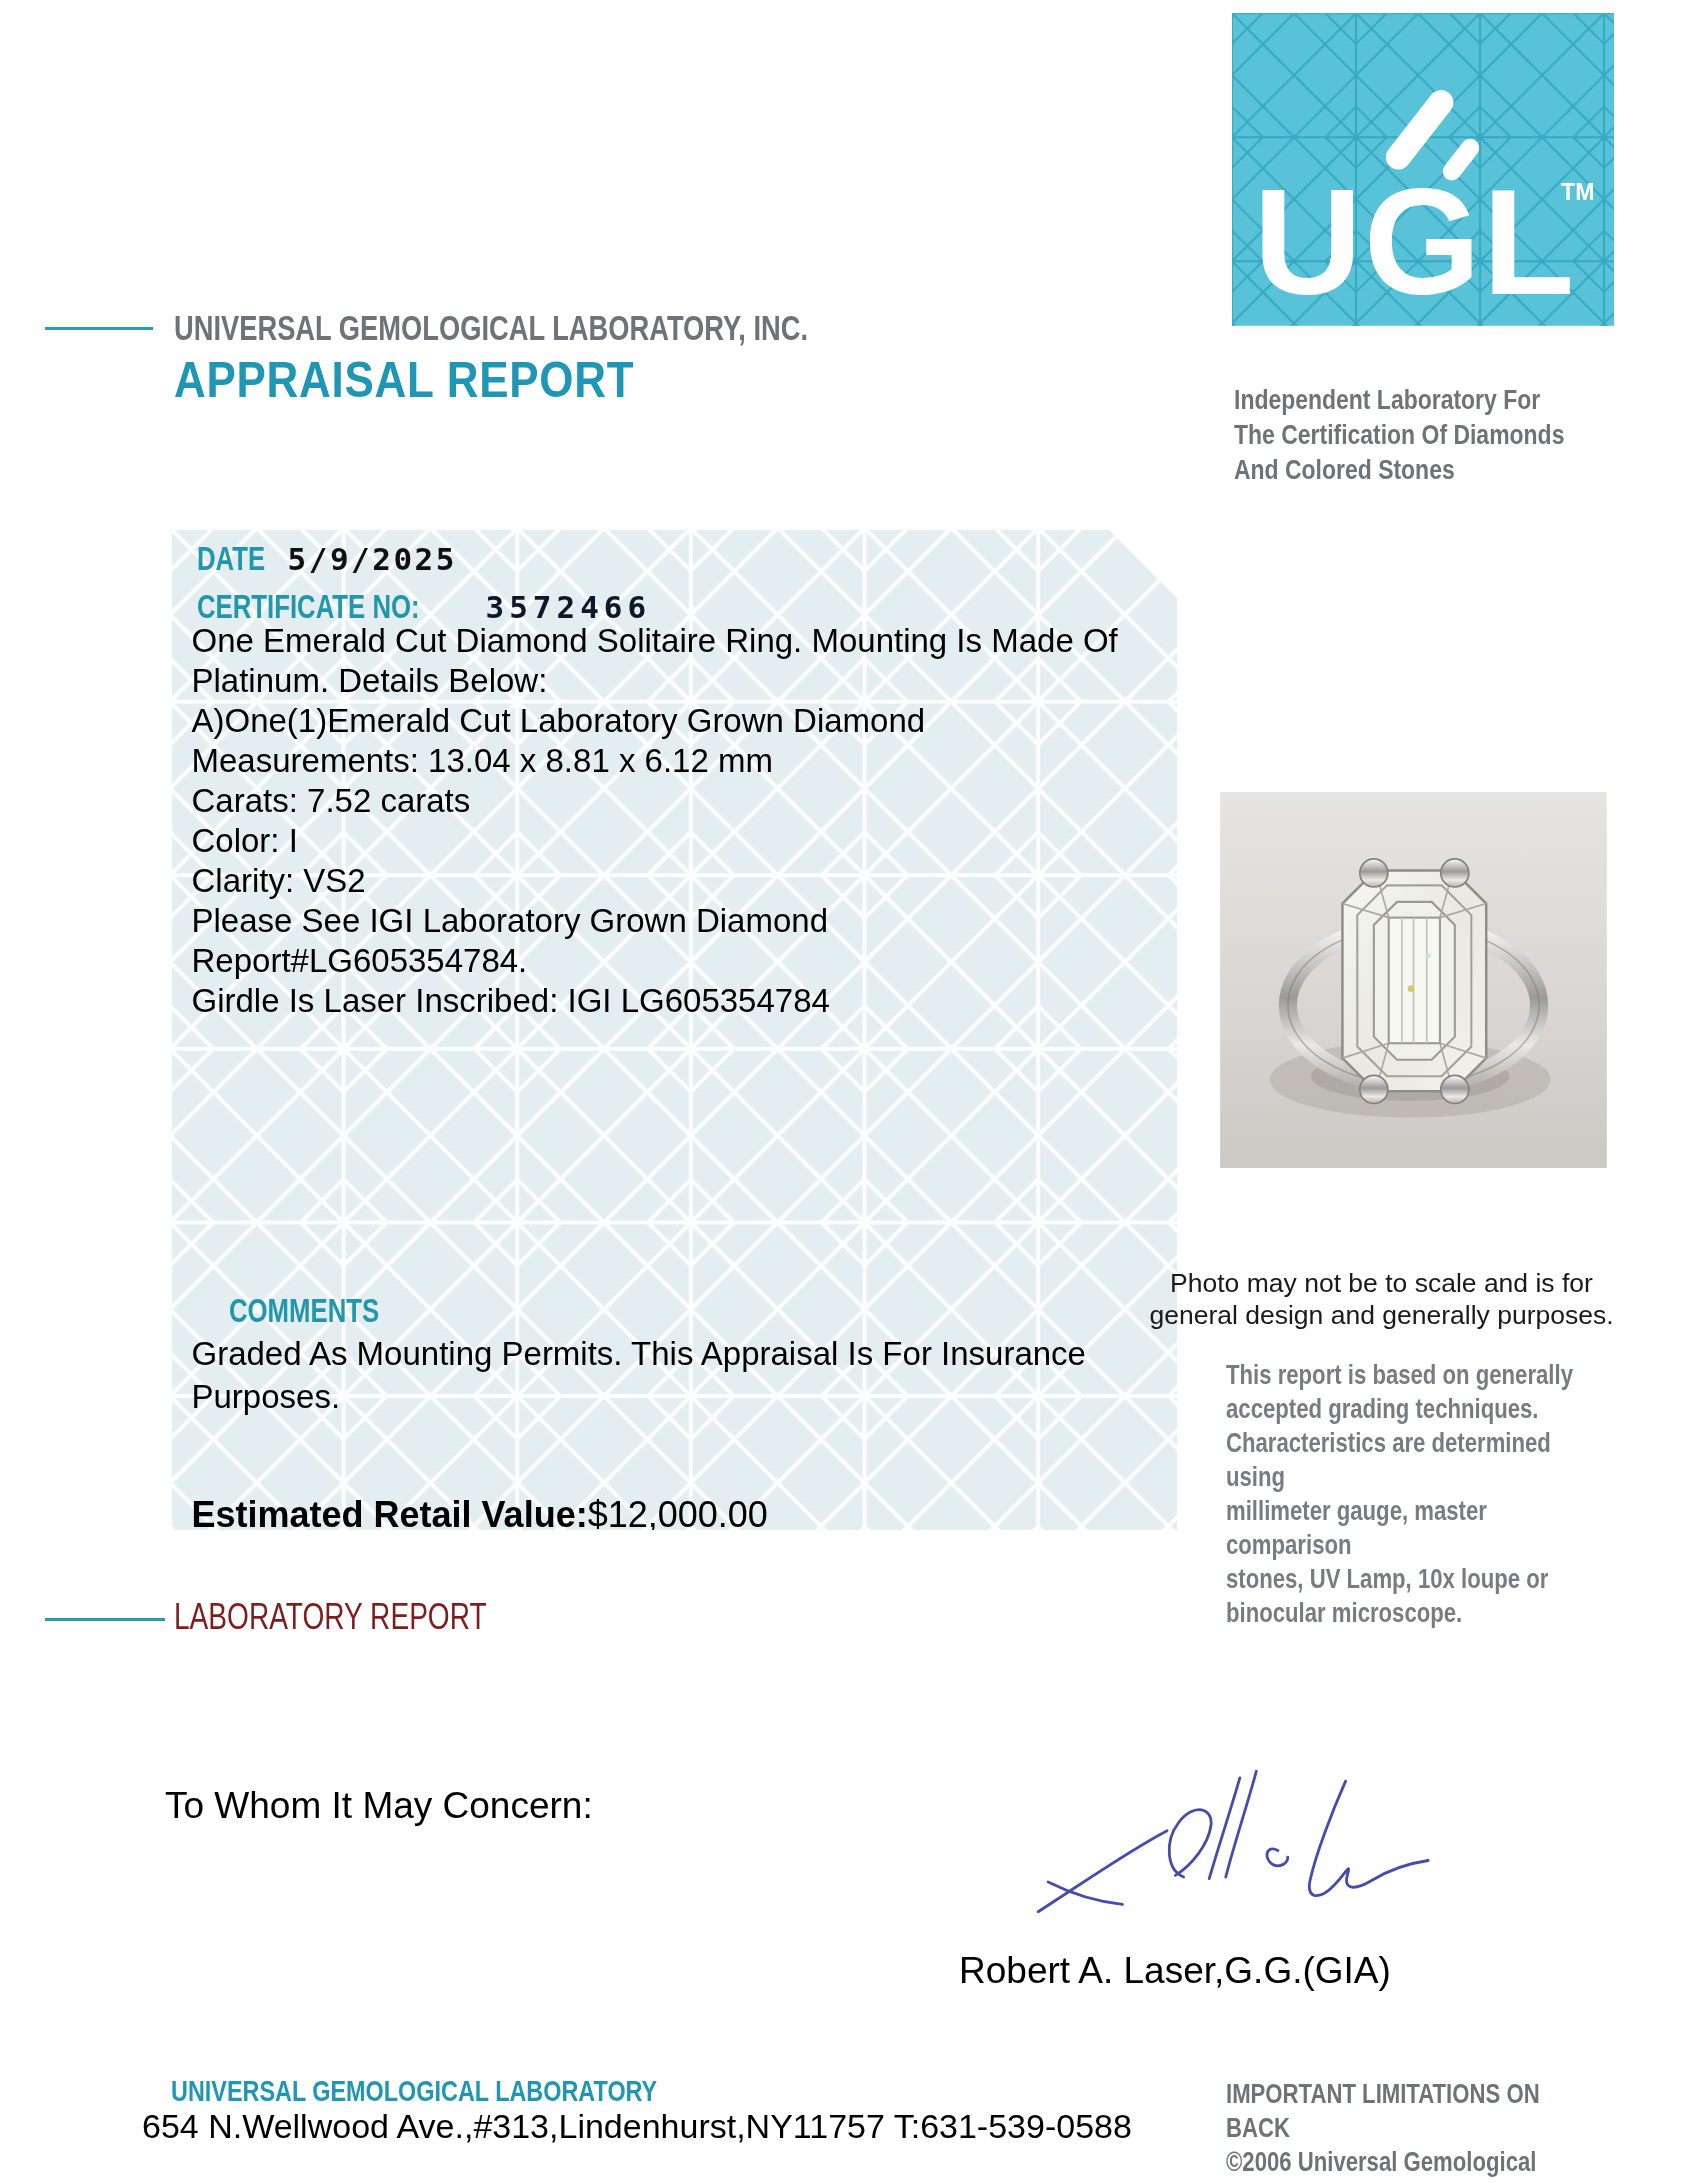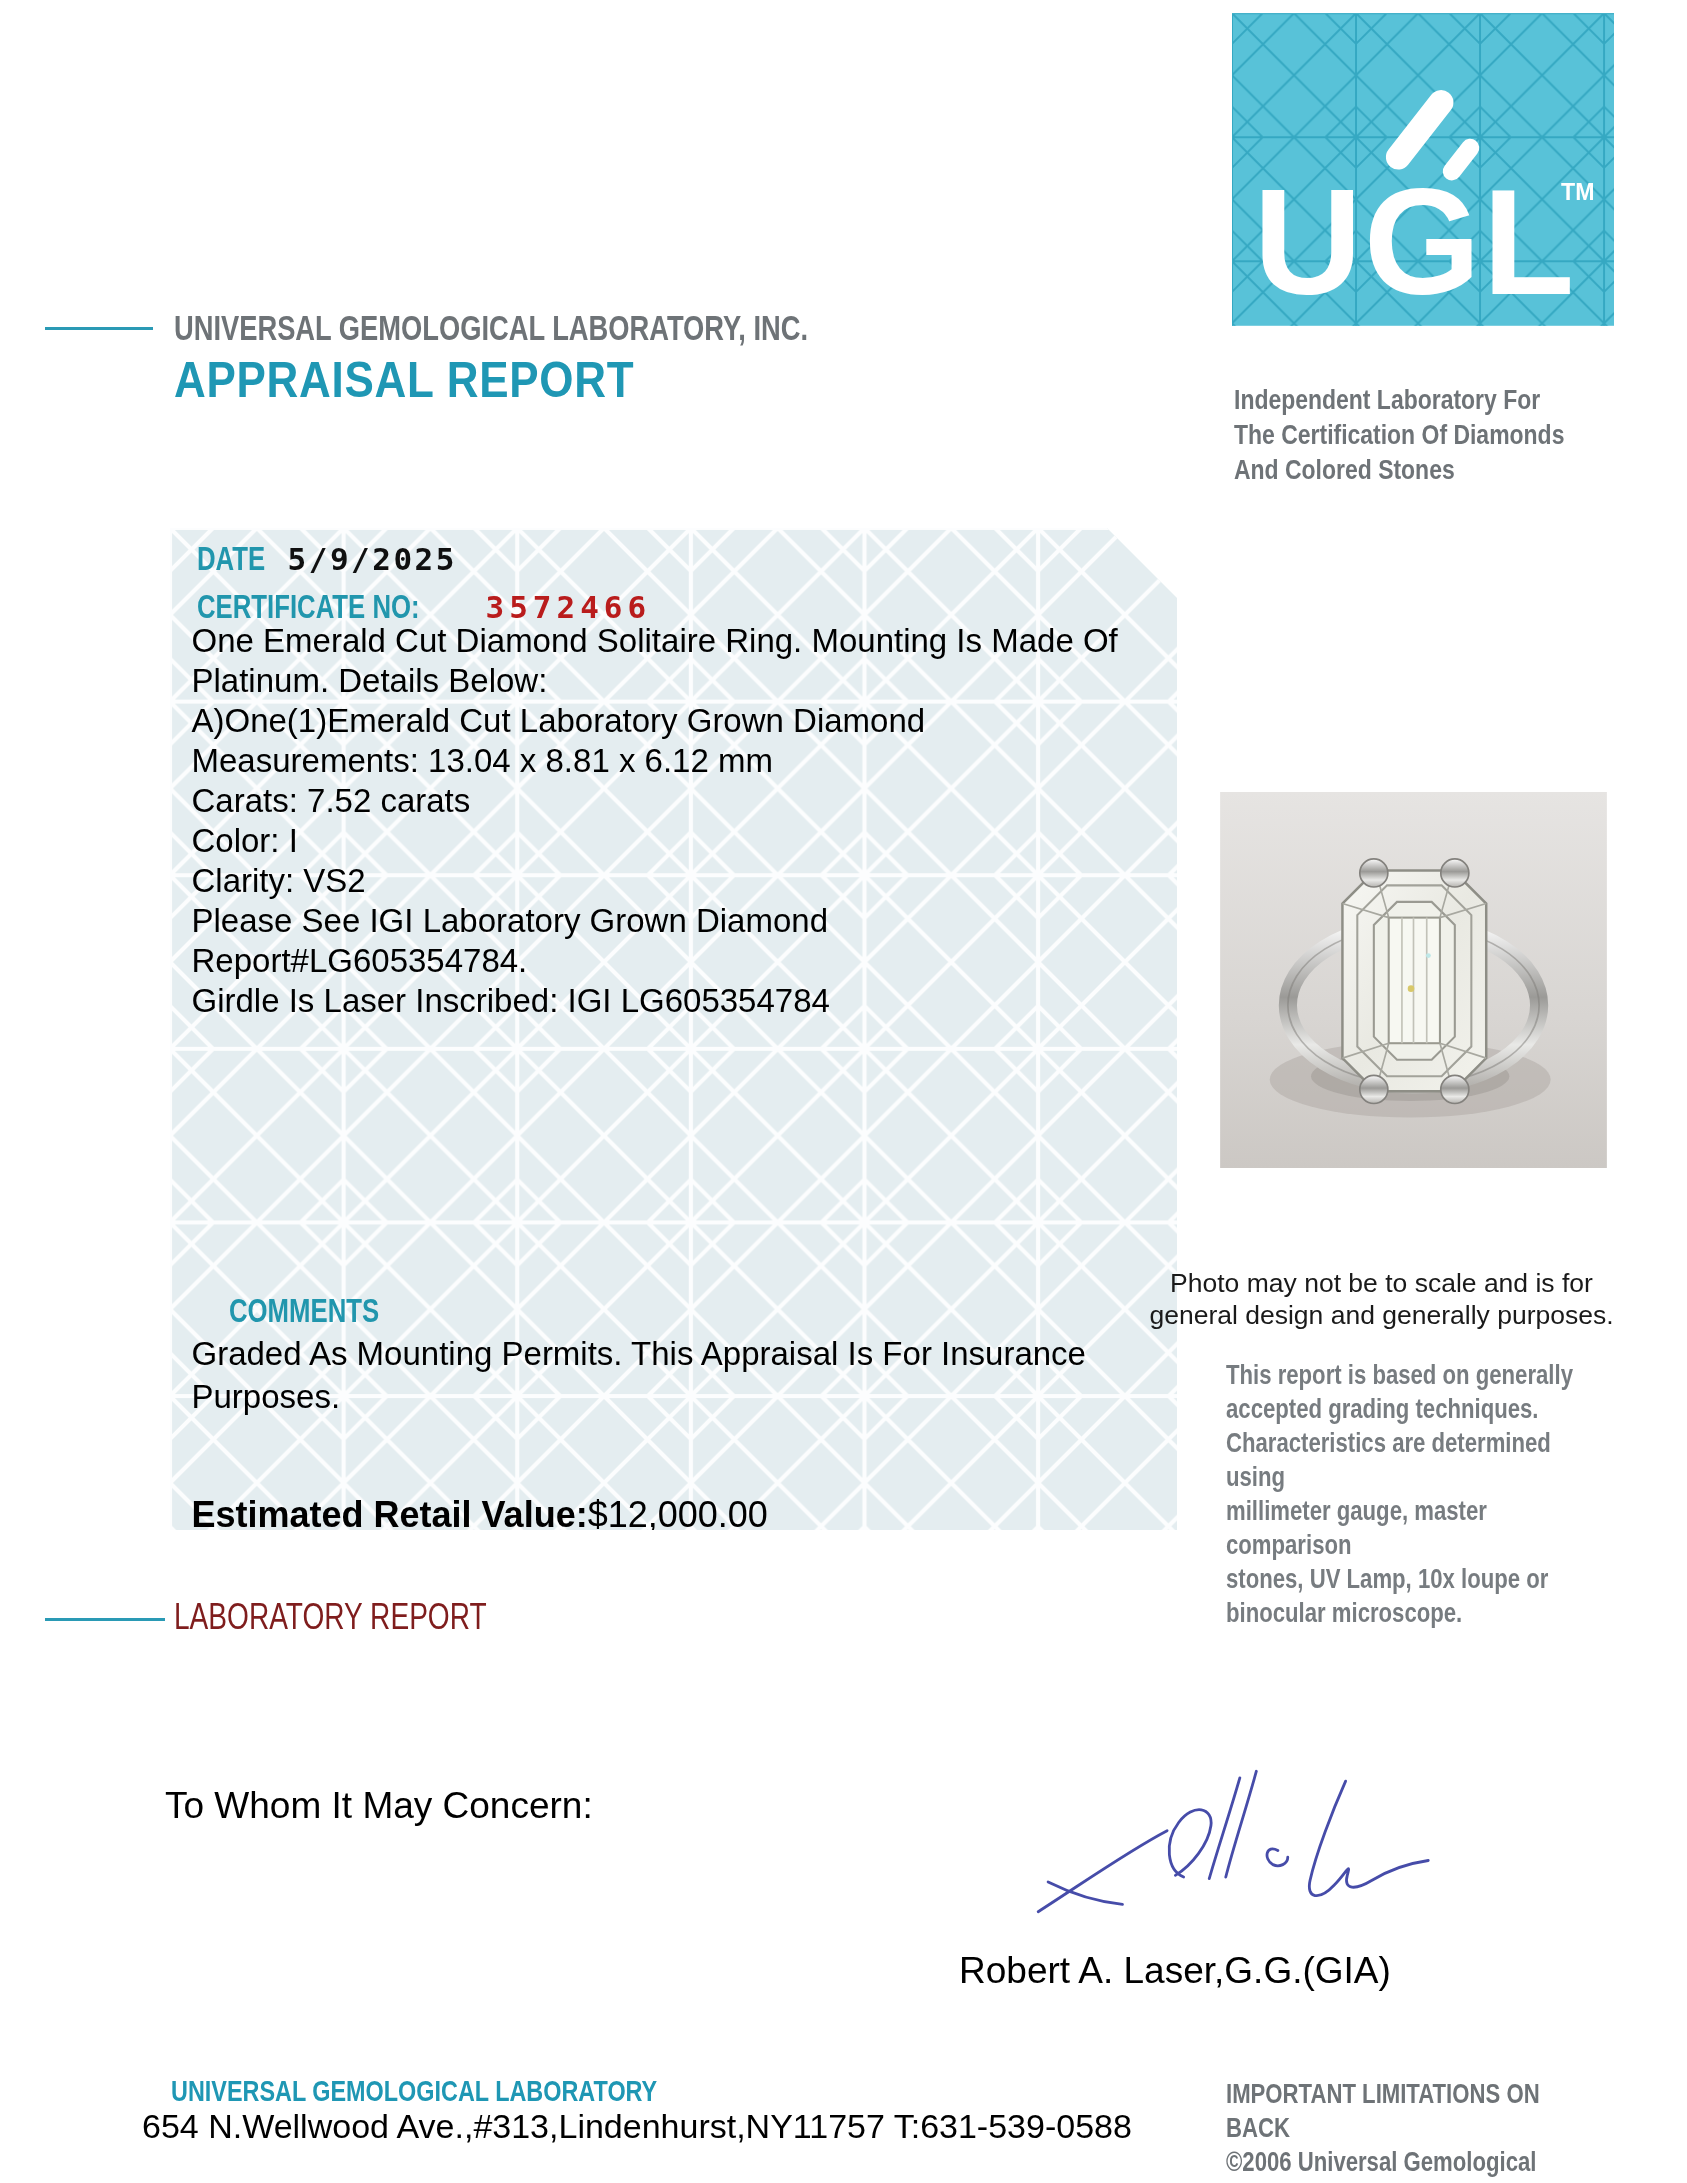--- a/index.html
+++ b/index.html
@@ -20,21 +20,21 @@
 
   .logo-box { left:1232px; top:13px; width:382px; height:368px; }
   .logo-tagline { left:1234px; top:382px; font-size:28px; font-weight:bold; color:#6e7377; line-height:35px; }
 
   .panel { left:170px; top:528px; width:1007px; height:1002px;
     clip-path: polygon(0 0, calc(100% - 70px) 0, 100% 70px, 100% 100%, 0 100%); }
   .panel-bg { position:absolute; left:0; top:0; width:100%; height:100%; }
 
   .field-label { font-size:33px; font-weight:bold; color:#2196ad; }
   .mono-val { font-family:"DejaVu Sans Mono", monospace; font-weight:bold; font-size:31px; letter-spacing:2.5px; color:#101010; }
-  .mono-val.navy { color:#b91c1c; letter-spacing:5px; }
+  .mono-val.navy { color:#0f172a; letter-spacing:5px; }
 
   .date-row { left:26.5px; top:11.6px; }
   .cert-row { left:26.5px; top:60px; }
   .description { left:21.5px; top:93px; width:972px; font-size:33px; line-height:40px; color:#000; }
   .comments-label { left:26.5px; top:764px;margin-left:32px; }
   .comments-text { left:21.5px; top:804px; width:972px; font-size:33px; line-height:43px; color:#000; }
   .retail-row { left:21.5px; top:966px; font-size:36px; }
   .retail-label { font-weight:bold; color:#000; }
   .retail-amount { font-weight:normal; color:#000; }
 

